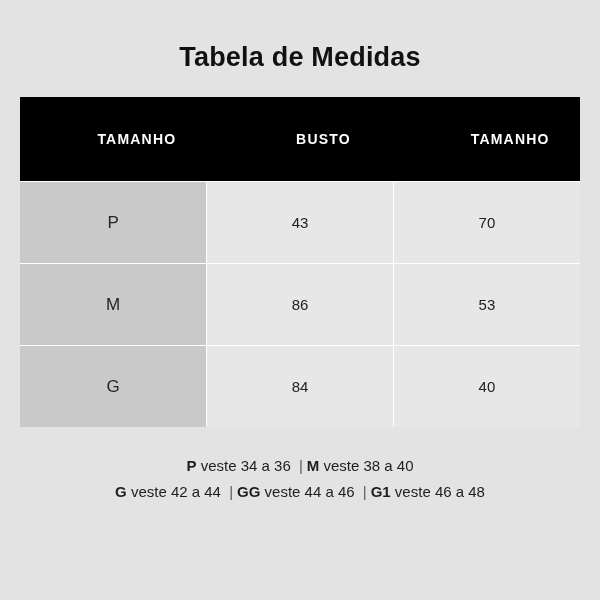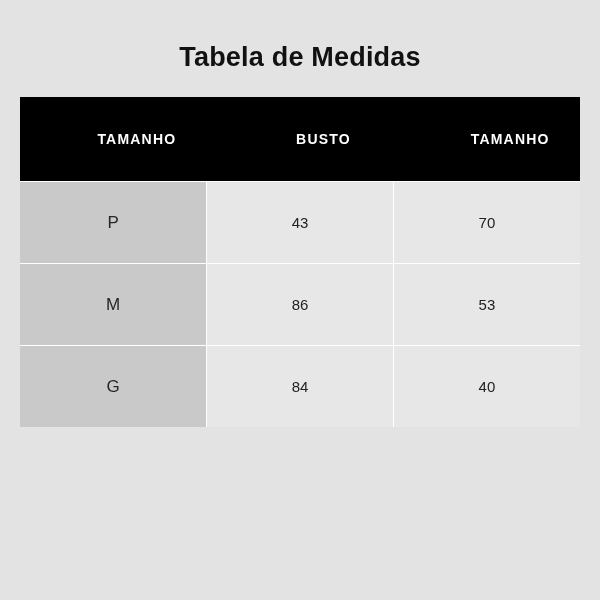--- a/index.html
+++ b/index.html
@@ -135,16 +135,22 @@
         <tr>
           <td class="size-col">G</td>
           <td>84</td>
           <td>40</td>
         </tr>
       </tbody>
     </table>
   </div>
 
   <div class="notes">
+    <div class="line">
+      <b>P</b><span> veste 34 a 36 </span><span class="sep">|</span><b>M</b><span> veste 38 a 40</span>
+    </div>
+    <div class="line">
+      <b>G</b><span> veste 42 a 44 </span><span class="sep">|</span><b>GG</b><span> veste 44 a 46 </span><span class="sep">|</span><b>G1</b><span> veste 46 a 48</span>
+    </div>
   </div>
 
 
 </div>
 
 </body></html>

